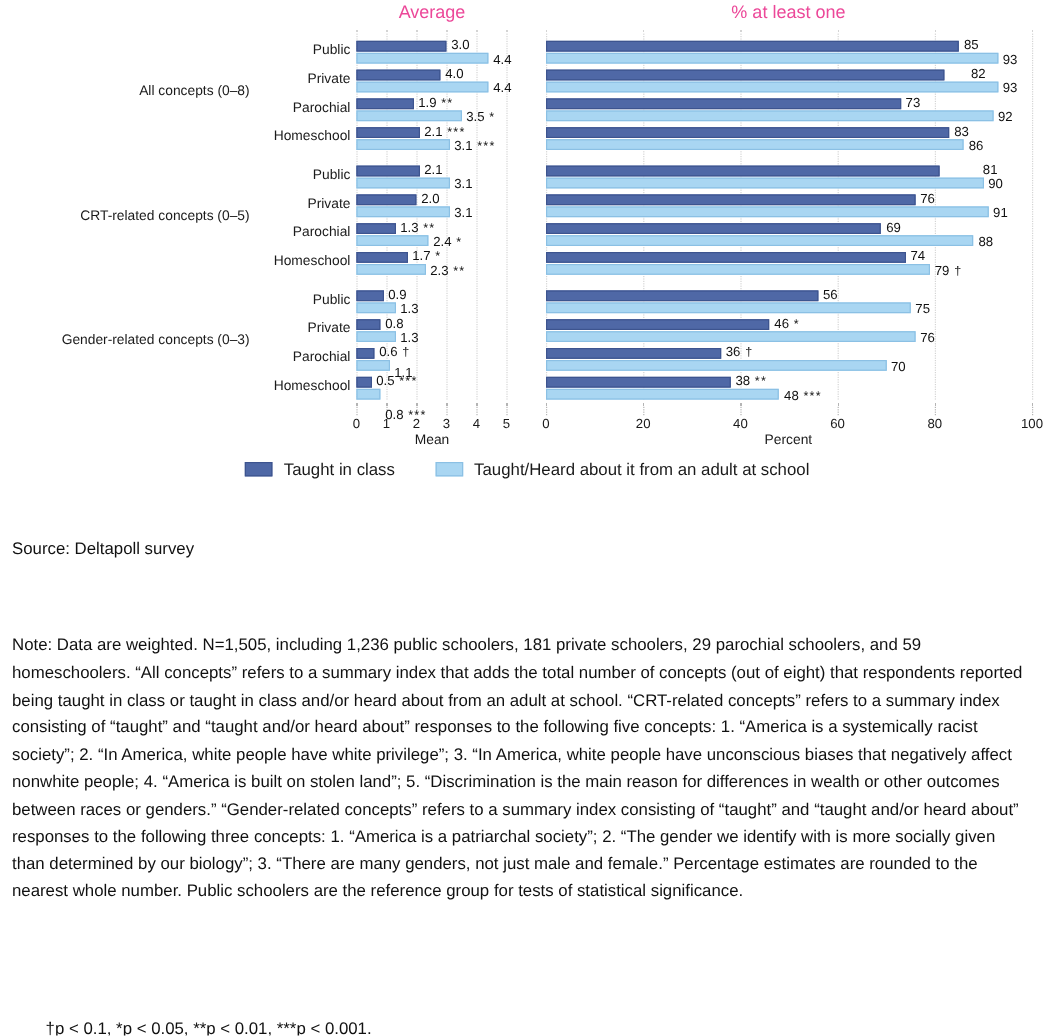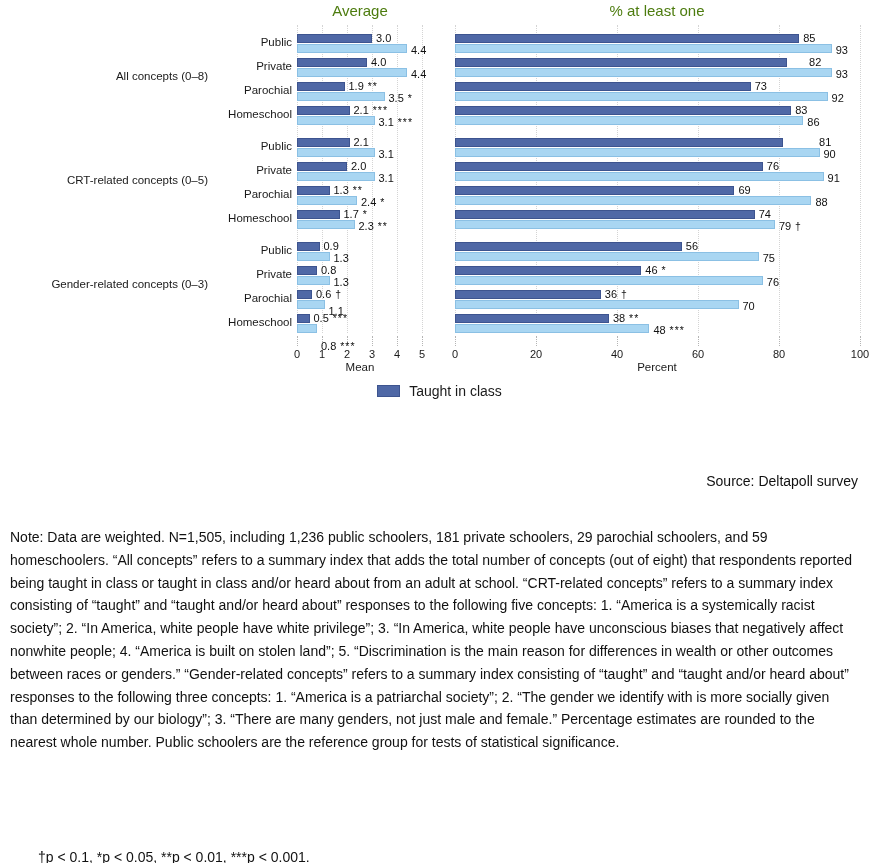--- a/index.html
+++ b/index.html
@@ -4,21 +4,21 @@
 <style>
   html,body{margin:0;padding:0;background:#ffffff;}
   body{
     width:879px;height:863px;overflow:hidden;
     font-family:"Liberation Sans","DejaVu Sans",sans-serif;
     color:#1a1a1a;position:relative;
   }
   .chart{position:relative;width:879px;height:425px;}
   .panel-title{
     position:absolute;top:2px;transform:translateX(-50%);
-    font-size:15px;color:#4d7c0f;white-space:nowrap;
+    font-size:15px;color:#ec4899;white-space:nowrap;
   }
   .gridline{position:absolute;width:0;border-left:1px dotted #d4d4d4;}
   .tickmark{position:absolute;width:0;border-left:1px dotted #b4b4b4;}
   .tick-label{
     position:absolute;transform:translateX(-50%);
     font-size:11px;color:#1a1a1a;white-space:nowrap;
   }
   .axis-label{
     position:absolute;transform:translateX(-50%);
     font-size:11.5px;color:#1a1a1a;white-space:nowrap;
@@ -33,21 +33,21 @@
   }
   .val-label .sig{font-size:10.5px;letter-spacing:1px;}
   .legend{
     position:absolute;left:0;top:383px;width:879px;
     display:flex;justify-content:center;align-items:center;gap:34px;
   }
   .legend-item{display:flex;align-items:center;gap:9px;}
   .legend-swatch{width:23px;height:12px;box-sizing:border-box;border:1px solid transparent;}
   .legend-label{font-size:14px;color:#1a1a1a;white-space:nowrap;}
   .textblock{position:absolute;left:10px;width:848px;font-size:14px;color:#111;}
-  .source{top:456px;line-height:22px;text-align:right;}
+  .source{top:432px;line-height:22px;}
   .note{top:512px;line-height:22.8px;}
   .sigline{top:832px;line-height:22px;margin-left:28px;}
 </style>
 </head>
 <body>
 
 <div class="chart">
   <div class="panel-title" style="left:360px;">Average</div>
   <div class="panel-title" style="left:657px;">% at least one</div>
 
@@ -201,18 +201,22 @@
       <div class="val-label" style="left: 612.9px; top: 313px;">38<span class="sig"> **</span></div>
       <div class="bar" style="left: 455px; top: 324px; width: 194.4px; background: rgb(169, 214, 242); border-color: rgb(139, 192, 228);"></div>
       <div class="val-label" style="left: 653.4px; top: 325px;">48<span class="sig"> ***</span></div>
     </div>
 
   <div class="legend">
     <div class="legend-item">
       <span class="legend-swatch" style="background: rgb(79, 104, 166); border-color: rgb(61, 84, 143);"></span>
       <span class="legend-label">Taught in class</span>
     </div>
+    <div class="legend-item">
+      <span class="legend-swatch" style="background: rgb(169, 214, 242); border-color: rgb(139, 192, 228);"></span>
+      <span class="legend-label">Taught/Heard about it from an adult at school</span>
+    </div>
   </div>
 </div>
 
 <p class="textblock source">Source: Deltapoll survey</p>
 <p class="textblock note">Note: Data are weighted. N=1,505, including 1,236 public schoolers, 181 private schoolers, 29 parochial schoolers, and 59 homeschoolers. “All concepts” refers to a summary index that adds the total number of concepts (out of eight) that respondents reported being taught in class or taught in class and/or heard about from an adult at school. “CRT-related concepts” refers to a summary index consisting of “taught” and “taught and/or heard about” responses to the following five concepts: 1. “America is a systemically racist society”; 2. “In America, white people have white privilege”; 3. “In America, white people have unconscious biases that negatively affect nonwhite people; 4. “America is built on stolen land”; 5. “Discrimination is the main reason for differences in wealth or other outcomes between races or genders.” “Gender-related concepts” refers to a summary index consisting of “taught” and “taught and/or heard about” responses to the following three concepts: 1. “America is a patriarchal society”; 2. “The gender we identify with is more socially given than determined by our biology”; 3. “There are many genders, not just male and female.” Percentage estimates are rounded to the nearest whole number. Public schoolers are the reference group for tests of statistical significance.</p>
 <p class="textblock sigline">†p &lt; 0.1, *p &lt; 0.05, **p &lt; 0.01, ***p &lt; 0.001.</p>
 
 </body></html>

